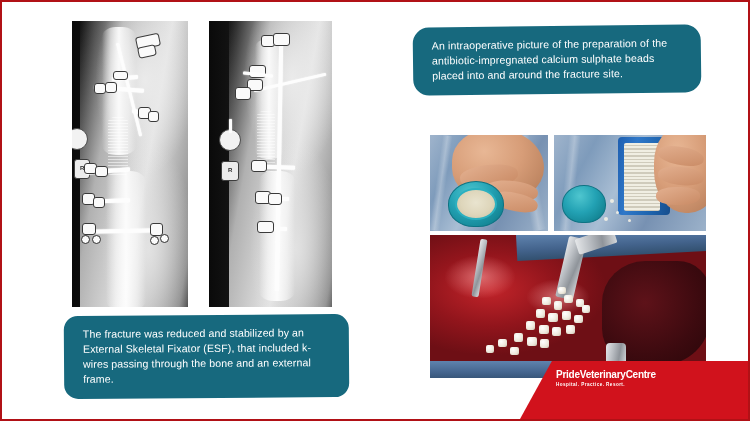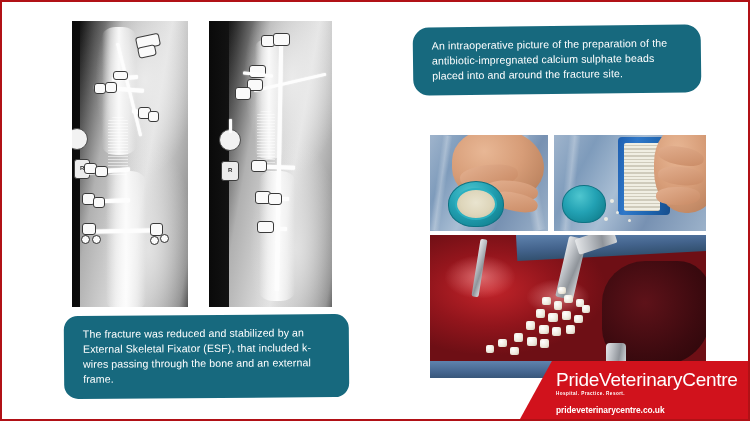--- a/index.html
+++ b/index.html
@@ -214,22 +214,22 @@
     position: absolute;
     right: 0;
     bottom: 0;
     width: 228px;
     height: 58px;
     background: #d1121c;
     clip-path: polygon(14% 0, 100% 0, 100% 100%, 0 100%);
     padding: 9px 14px 0 36px;
   }
   #logo-wordmark {
-    font-size: 19px;
-    font-weight: normal;
+    font-size: 10px;
+    font-weight: bold;
     color: #ffffff;
     letter-spacing: -.25px;
     white-space: nowrap;
     line-height: 1;
   }
   #logo-tagline {
     font-size: 4.6px;
     font-weight: bold;
     color: #ffffff;
     letter-spacing: .45px;
@@ -391,16 +391,15 @@
     <div class="bead-white" style="left:128px;top:52px;width:8px;height:7px;"></div>
   </div>
 
   <div class="callout" id="callout-top">An intraoperative picture of the preparation of the antibiotic-impregnated calcium sulphate beads placed into and around the fracture site.</div>
 
   <div class="callout" id="callout-bottom">The fracture was reduced and stabilized by an External Skeletal Fixator (ESF), that included k-wires passing through the bone and an external frame.</div>
 
   <div id="logo-banner">
     <div id="logo-wordmark"><span>Pride</span><span>Veterinary</span><span>Centre</span></div>
     <div id="logo-tagline">Hospital. Practice. Resort.</div>
-    <div id="logo-url">prideveterinarycentre.co.uk</div>
   </div>
 
 </div>
 
 </body></html>

